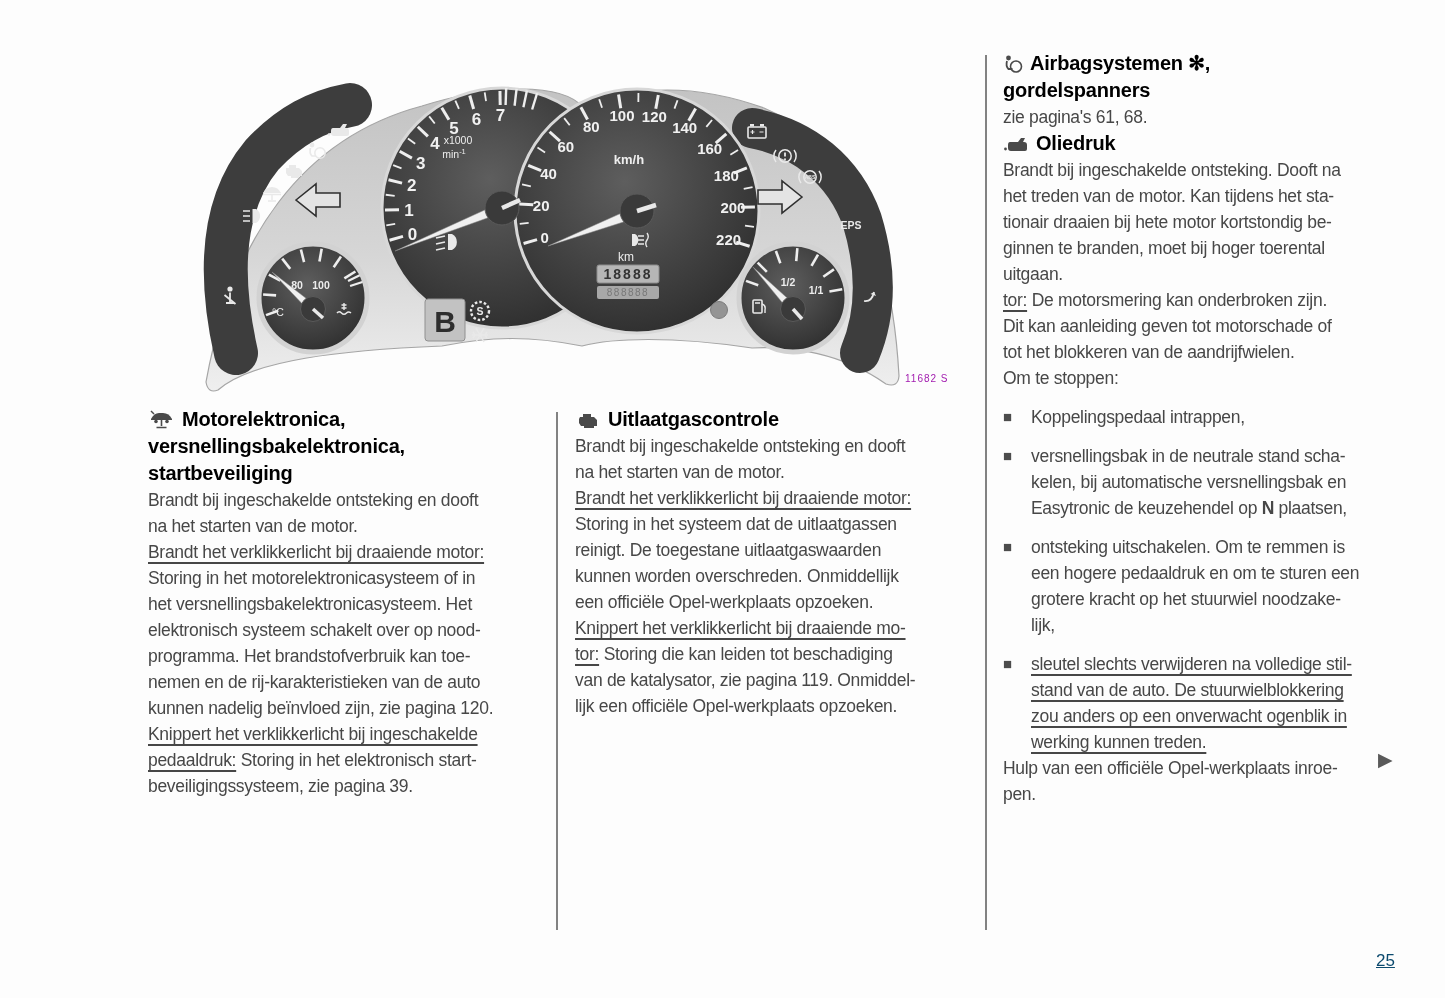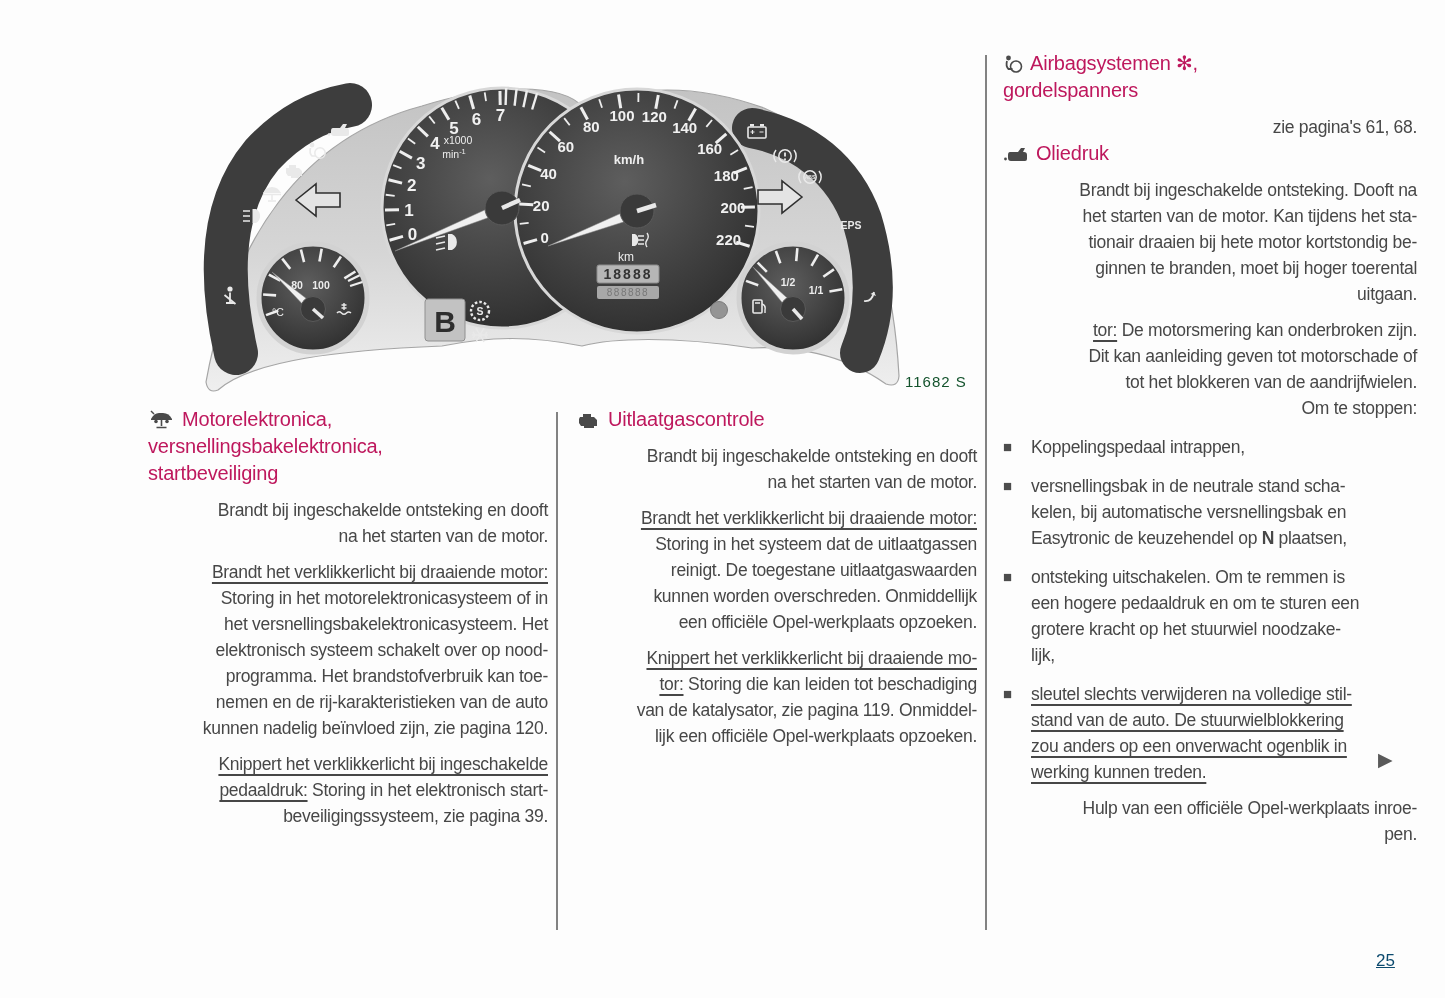--- a/index.html
+++ b/index.html
@@ -1,30 +1,30 @@
 <!DOCTYPE html>
 <html><head>
 <meta charset="utf-8">
 <style>
   html,body{margin:0;padding:0;background:#ffffff;}
   .page{position:relative;width:1445px;height:998px;background:#fdfdfd;
         font-family:"Liberation Sans",sans-serif;color:#474747;overflow:hidden;}
   .column{position:absolute;}
   .tl{font-size:17.5px;line-height:26px;letter-spacing:-0.3px;white-space:nowrap;}
-  .h-line{font-size:20px;line-height:27px;font-weight:normal;color:#be185d;
+  .h-line{font-size:20px;line-height:27px;font-weight:bold;color:#000000;
           letter-spacing:-0.2px;white-space:nowrap;display:flex;align-items:center;}
   .h-icon{display:inline-flex;margin-right:7px;align-items:center;}
-  .para{margin-top:10px;text-align:right;}
+  .para{}
   .para:first-of-type{margin-top:4px;}
   .h-block{}
   .li{margin-top:13px;position:relative;padding-left:28px;}
   .li .bullet{position:absolute;left:0;top:0;font-size:15px;line-height:26px;color:#4c4c4c;}
   .ul{text-decoration:underline;text-underline-offset:3.5px;text-decoration-thickness:1.5px;}
   .divider{position:absolute;width:1.5px;background:#828282;}
-  .figure-label{position:absolute;left:905px;top:373px;font-size:15px;color:#14532d;letter-spacing:1px;}
+  .figure-label{position:absolute;left:905px;top:373px;font-size:10px;color:#a21caf;letter-spacing:1px;}
   .page-number{position:absolute;left:1376px;top:951px;font-size:17px;color:#0c4a6e;text-decoration:underline;}
   .continue-arrow{position:absolute;left:1378px;top:748px;font-size:19px;color:#5a5a5a;}
   svg text{font-family:"Liberation Sans",sans-serif;}
 </style>
 </head>
 <body>
 
 <div class="page">
 
   <svg id="cluster" width="780" height="345" style="position:absolute;left:192px;top:58px;">
@@ -361,21 +361,21 @@
             <svg width="26" height="16" viewBox="0 0 26 16">
               <path d="M7,6 h8 l3,-4 h4 l-2,4 h1 q3,0 3,3 v4 q0,2 -2,2 H8 q-3,0 -3,-3 v-3 q0,-3 2,-3 z" fill="#4a4a4a"></path>
               <circle cx="2.5" cy="13" r="1.4" fill="#4a4a4a"></circle>
             </svg>
           </span>
           <span>Oliedruk</span>
         </div>
       </div>
       <div class="para">
         <div class="tl">Brandt bij ingeschakelde ontsteking. Dooft na</div>
-        <div class="tl">het starten van de motor. Kan tijdens het sta-</div>
+        <div class="tl">het treden van de motor. Kan tijdens het sta-</div>
         <div class="tl">tionair draaien bij hete motor kortstondig be-</div>
         <div class="tl">ginnen te branden, moet bij hoger toerental</div>
         <div class="tl">uitgaan.</div>
       </div>
       <div class="para">
         <div class="tl"><span class="ul">tor:</span> De motorsmering kan onderbroken zijn.</div>
         <div class="tl">Dit kan aanleiding geven tot motorschade of</div>
         <div class="tl">tot het blokkeren van de aandrijfwielen.</div>
         <div class="tl">Om te stoppen:</div>
       </div>

